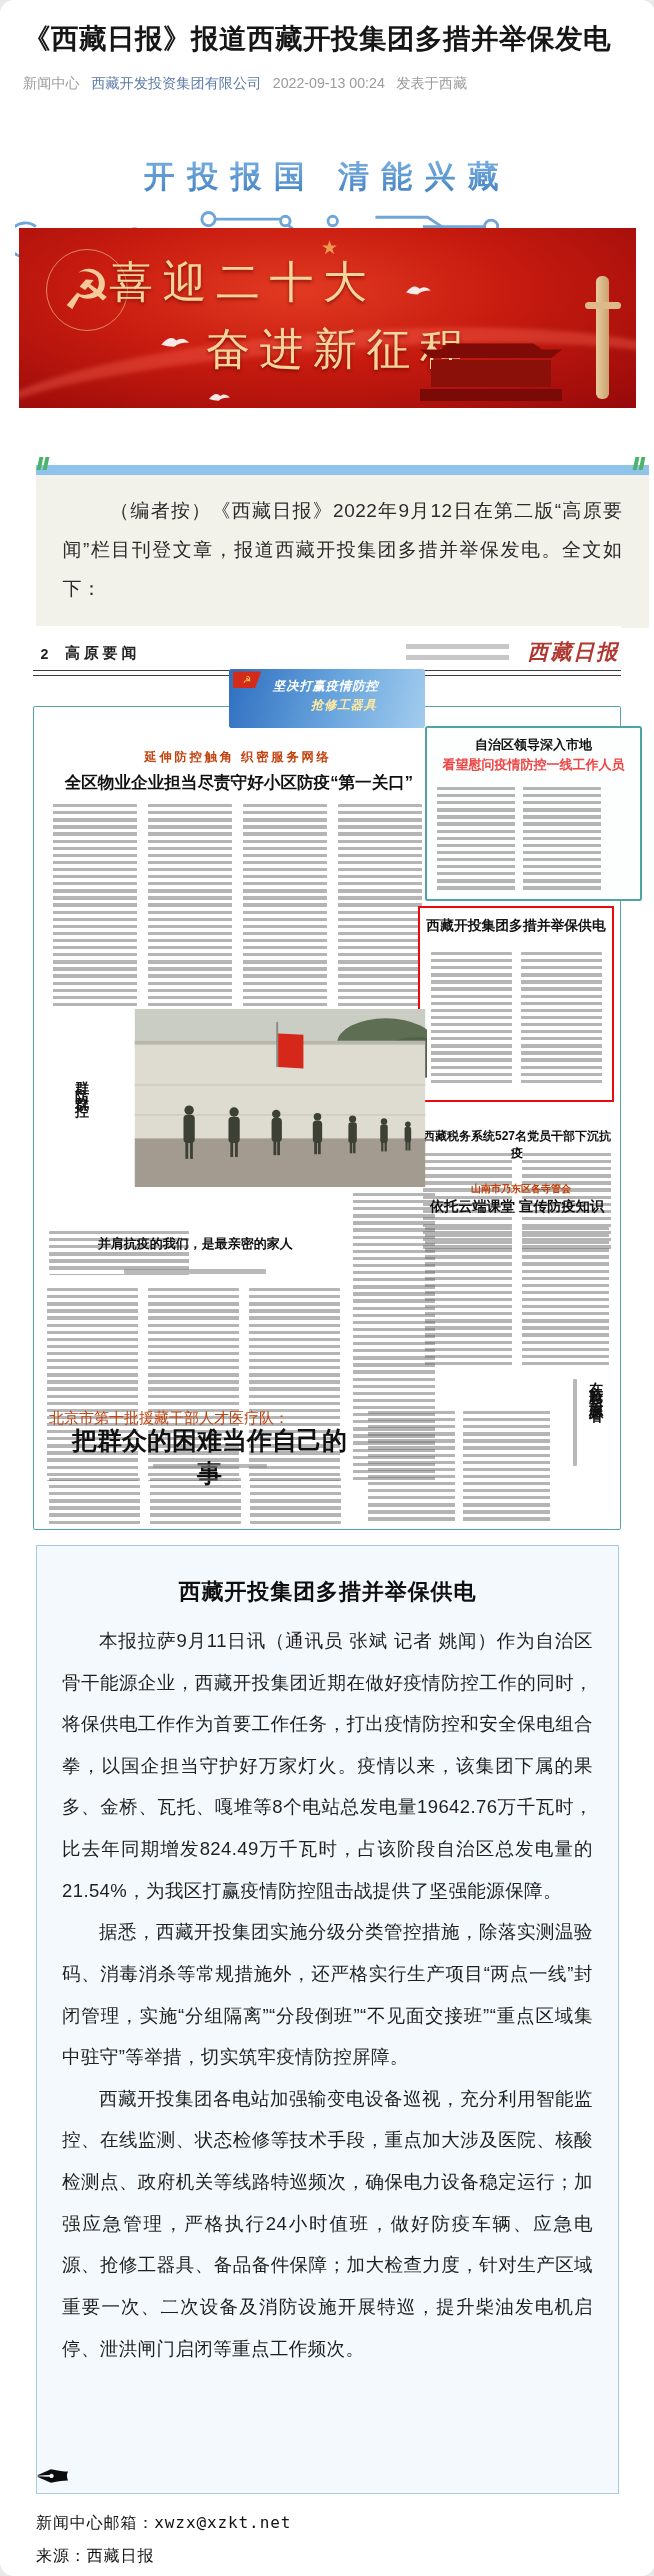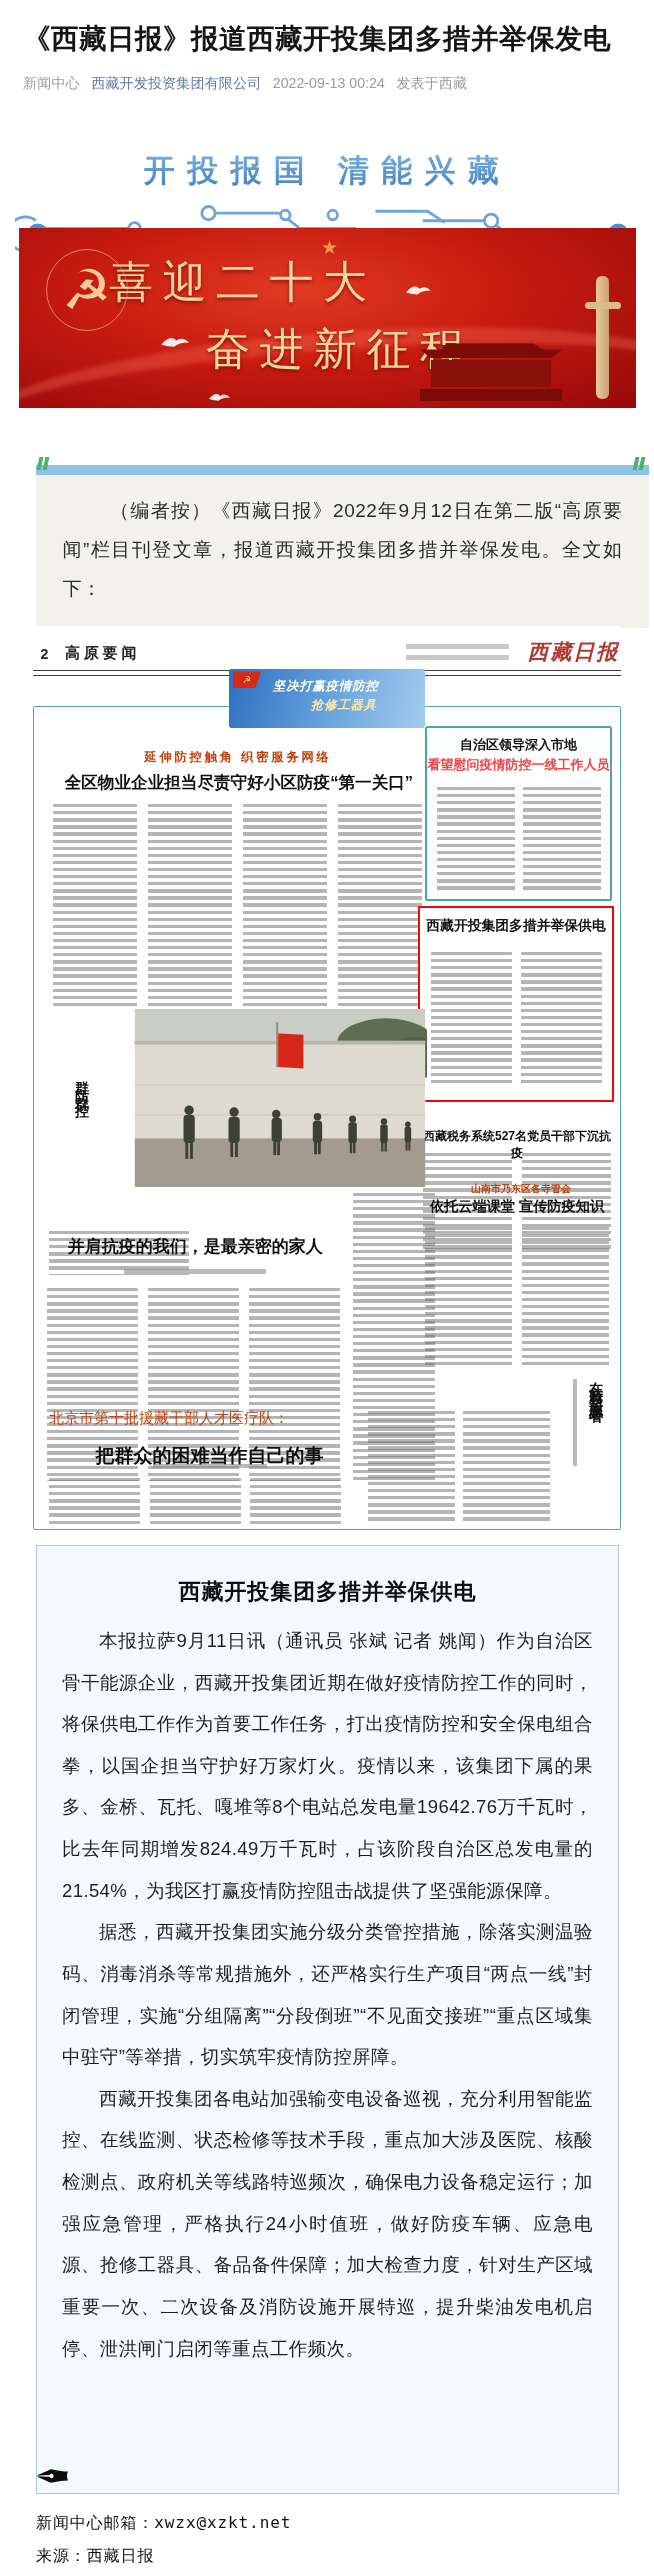--- a/index.html
+++ b/index.html
@@ -1,28 +1,28 @@
 <!DOCTYPE html>
 <html style="font-size:15px"><head>
 <meta charset="utf-8">
 <style>
   * { margin:0; padding:0; box-sizing:border-box; }
   body { background:#e9e9e9; font-family:"Liberation Sans", sans-serif; }
-  .canvas { position:relative; width:655px; height:2576px; background:#fff; margin:0 auto; overflow:hidden; }
+  .canvas { position:relative; width:655px; height:2576px; background:#fff; margin:0 auto; overflow:hidden;border-radius:14px; }
 
   
   .page-title { position:absolute; top:19px; left:23px; right:23px;
     font-size:27.5px; font-weight:700; color:#161616; line-height:1.45; letter-spacing:0.5px; }
   .meta-row { position:absolute; top:74px; left:23px; right:23px; font-size:14.2px; color:#9b9b9b; }
   .meta-row > * { margin-right:11.4px; }
   .meta-account { color:#5c7ba8; text-decoration:none; }
 
   
   .tech-banner { position:absolute; top:133px; left:0; width:655px; height:140px; text-align:center; }
-  .tech-slogan { display:inline-block; margin-top:17px; font-size:31px; font-weight:700; letter-spacing:12.3px;
+  .tech-slogan { display:inline-block; margin-top:23px; font-size:31px; font-weight:700; letter-spacing:12.3px;
     background:linear-gradient(180deg,#7db2e2 0%,#3e7fc1 100%);
     -webkit-background-clip:text; background-clip:text; color:transparent; }
   .tech-circuit { display:block; margin:0 auto; }
 
   
   .party-banner { position:absolute; top:228px; left:19px; width:617px; height:180px; overflow:hidden;
     background:radial-gradient(ellipse at 45% 35%, #e23a22 0%, #c71b0f 45%, #96090a 100%); }
   .party-swirl { position:absolute; left:-38px; bottom:-57px; width:721px; height:133px;
     border-radius:50%; border-top:17px solid rgba(255,110,90,.35); transform:rotate(-4deg); filter:blur(1.9px); }
   .party-emblem { position:absolute; left:26.6px; top:21px; width:82px; height:82px; border:1.9px solid rgba(248,222,170,.55);
@@ -203,21 +203,21 @@
         <div class="l2">抢修工器具</div>
       </div>
 
       <div class="np-kicker" style="left:19px;top:42px;width:370px;font-size:12.3px;letter-spacing:2.8px">延伸防控触角 织密服务网络</div>
       <div class="np-headline" style="left:1.9px;top:65px;width:406px;font-size:16.6px">全区物业企业担当尽责守好小区防疫“第一关口”</div>
       <div class="pt" style="left:19px;top:97px;width:84px;height:204px"></div>
       <div class="pt" style="left:114px;top:97px;width:84px;height:204px"></div>
       <div class="pt" style="left:209px;top:97px;width:84px;height:204px"></div>
       <div class="pt" style="left:304px;top:97px;width:84px;height:204px"></div>
 
-      <div class="np-box-teal" style="left:391px;top:19px;width:187px;height:175px">
+      <div class="np-box-teal" style="left:391px;top:19px;width:217px;height:175px">
         <div style="text-align:center;font-weight:700;font-size:13px;margin-top:8.5px;color:#111">自治区领导深入市地</div>
         <div style="text-align:center;font-weight:700;font-size:13px;margin-top:1.9px;color:#ef4444">看望慰问疫情防控一线工作人员</div>
         <div class="pt" style="left:9.5px;top:59px;width:78px;height:104px"></div>
         <div class="pt" style="left:96px;top:59px;width:78px;height:104px"></div>
       </div>
 
       <div class="np-box-red" style="left:384px;top:199px;width:196px;height:196px">
         <div style="text-align:center;font-weight:700;font-size:13.8px;margin-top:9.5px;color:#111">西藏开投集团多措并举保供电</div>
         <div class="pt" style="left:11.4px;top:44px;width:81px;height:135px"></div>
         <div class="pt" style="left:101px;top:44px;width:81px;height:135px"></div>
@@ -281,37 +281,37 @@
               <rect x="1" y="22" width="2.2" height="9"></rect>
               <rect x="4" y="22" width="2.2" height="9"></rect>
             </g>
         </g>
       </svg>
 
       <div class="vertical-head" style="left:38px;top:363px;height:157px;font-size:14.2px;letter-spacing:7.6px">群防群控</div>
       <div class="pt" style="left:15px;top:437px;width:0px;height:0px"></div>
       <div class="pt" style="left:15px;top:524px;width:140px;height:44px"></div>
 
-      <div class="np-headline" style="left:13.3px;top:528px;width:296px;font-size:17px">并肩抗疫的我们，是最亲密的家人</div>
+      <div class="np-headline" style="left:13.3px;top:528px;width:296px;font-size:13px">并肩抗疫的我们，是最亲密的家人</div>
       <div class="bar" style="left:90px;top:562px;width:142px;height:5.7px"></div>
       <div class="pt" style="left:13.3px;top:581px;width:91px;height:193px"></div>
       <div class="pt" style="left:114px;top:581px;width:91px;height:193px"></div>
       <div class="pt" style="left:215px;top:581px;width:91px;height:193px"></div>
       <div class="pt" style="left:319px;top:486px;width:82px;height:288px"></div>
 
       <div class="np-kicker" style="left:394px;top:475px;width:186px;font-size:10px">山南市乃东区各寺管会</div>
       <div class="np-headline" style="left:385px;top:490px;width:196px;font-size:14.2px">依托云端课堂 宣传防疫知识</div>
       <div class="pt" style="left:391px;top:520px;width:87px;height:142px"></div>
       <div class="pt" style="left:488px;top:520px;width:87px;height:142px"></div>
 
       <div class="bar" style="left:539px;top:672px;width:3.8px;height:87px"></div>
       <div class="vertical-head" style="left:552px;top:664px;height:159px;font-size:14.2px;letter-spacing:3.8px">在方舱当起志愿者</div>
 
       <div class="np-kicker" style="left:15px;top:702px;width:285px;text-align:left;font-size:15px;font-weight:400">北京市第十批援藏干部人才医疗队：</div>
-      <div class="np-headline" style="left:38px;top:736px;width:275px;font-size:19px">把群众的困难当作自己的事</div>
+      <div class="np-headline" style="left:38px;top:717px;width:275px;font-size:25px">把群众的困难当作自己的事</div>
       <div class="bar" style="left:119px;top:757px;width:114px;height:4.7px"></div>
       <div class="pt" style="left:15px;top:771px;width:91px;height:46px"></div>
       <div class="pt" style="left:116px;top:771px;width:91px;height:46px"></div>
       <div class="pt" style="left:216px;top:771px;width:91px;height:46px"></div>
       <div class="pt" style="left:334px;top:704px;width:87px;height:112px"></div>
       <div class="pt" style="left:429px;top:704px;width:87px;height:112px"></div>
     </div>
   </div>
 
   <div class="article-box">

